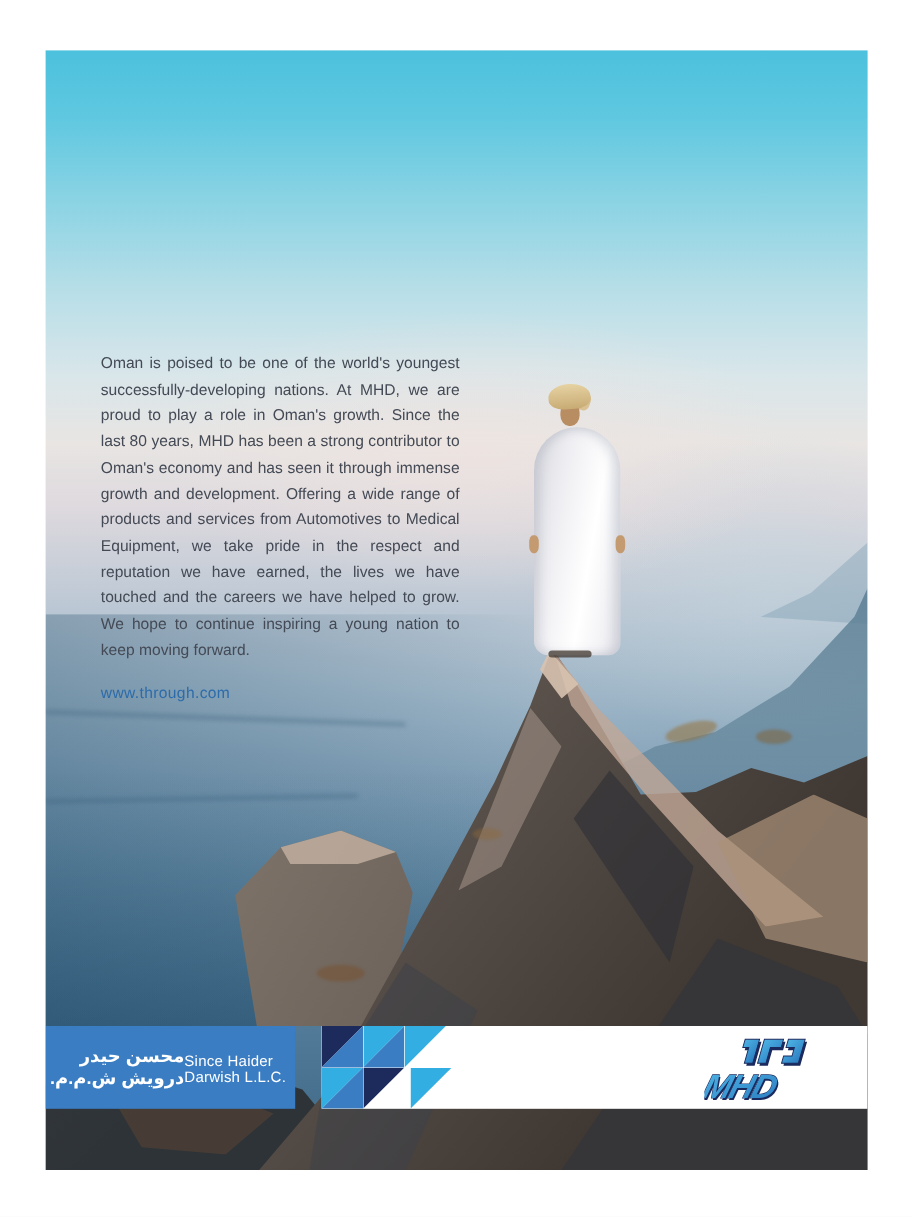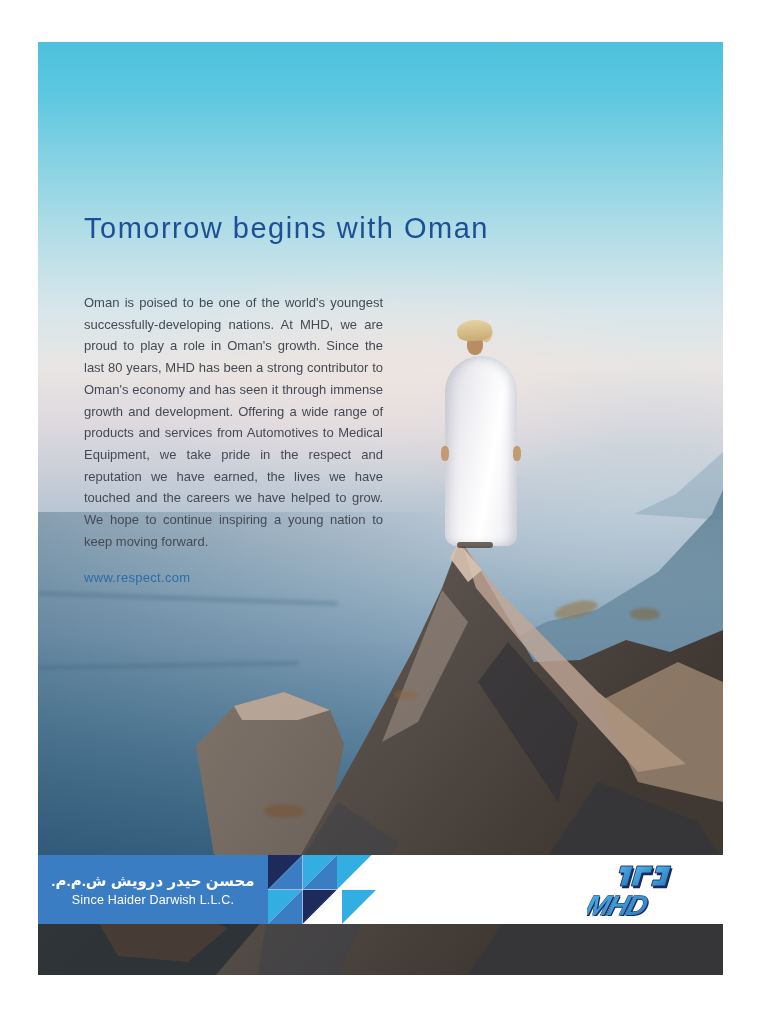--- a/index.html
+++ b/index.html
@@ -66,22 +66,22 @@
   
   .headline{position:absolute;left:46px;top:170px;font-size:29px;letter-spacing:1.5px;
       color:var(--c-headline);white-space:nowrap;}
   .body-copy{position:absolute;left:46px;top:250px;width:299px;font-size:13px;line-height:21.7px;
       text-align:justify;color:var(--c-body);}
   .site-url{position:absolute;left:46px;top:528px;font-size:13px;color:var(--c-link);letter-spacing:.3px;cursor:pointer;}
 
   
   .banner{position:absolute;left:0;top:813px;width:685px;height:69px;z-index:20;}
   .banner-white{position:absolute;left:230px;top:0;right:0;height:69px;background:#ffffff;}
-  .strip{position:absolute;left:0;top:0;width:230px;height:69px;background:var(--c-blue);
-      display:flex;flex-direction:column;justify-content:center;align-items:center;color:#ffffff;}
+  .strip{position:absolute;left:0;top:0;width:208px;height:69px;background:var(--c-blue);
+      display:flex;flex-direction:row;justify-content:center;align-items:center;color:#ffffff;}
   .strip-ar{font-size:15px;font-weight:700;direction:rtl;line-height:1.2;}
   .strip-en{font-size:12.5px;margin-top:3px;letter-spacing:.2px;}
   .pattern{position:absolute;left:230px;top:0;width:150px;height:69px;}
   .tri{position:absolute;width:34.5px;height:34.5px;}
   .tri.ul{clip-path:polygon(0 0,100% 0,0 100%);}
   .tri.lr{clip-path:polygon(100% 0,100% 100%,0 100%);}
   .logo{position:absolute;left:549px;top:8px;width:92px;height:56px;}
 </style>
 </head>
 <body>
@@ -117,23 +117,22 @@
     <div class="figure">
       <div class="scarf-tail"></div>
       <div class="head"></div>
       <div class="turban"></div>
       <div class="robe"></div>
       <div class="hand-l"></div>
       <div class="hand-r"></div>
       <div class="hem"></div>
     </div>
 
-    <div class="headline">Tomorrow begins with Oman</div>
     <div class="body-copy">Oman is poised to be one of the world's youngest successfully-developing nations. At MHD, we are proud to play a role in Oman's growth. Since the last 80 years, MHD has been a strong contributor to Oman's economy and has seen it through immense growth and development. Offering a wide range of products and services from Automotives to Medical Equipment, we take pride in the respect and reputation we have earned, the lives we have touched and the careers we have helped to grow. We hope to continue inspiring a young nation to keep moving forward.</div>
-    <div class="site-url">www.respect.com</div>
+    <div class="site-url">www.through.com</div>
 
     <div class="banner">
       <div class="banner-white"></div>
       <div class="strip">
         <div class="strip-ar">محسن حيدر درويش ش.م.م.</div>
         <div class="strip-en">Since Haider Darwish L.L.C.</div>
       </div>
       <div class="pattern" id="pattern">
           <div class="tri ul" style="left: 0px; top: 0px; background: var(--c-navy);"></div>
           <div class="tri lr" style="left: 0px; top: 0px; background: var(--c-blue);"></div>

